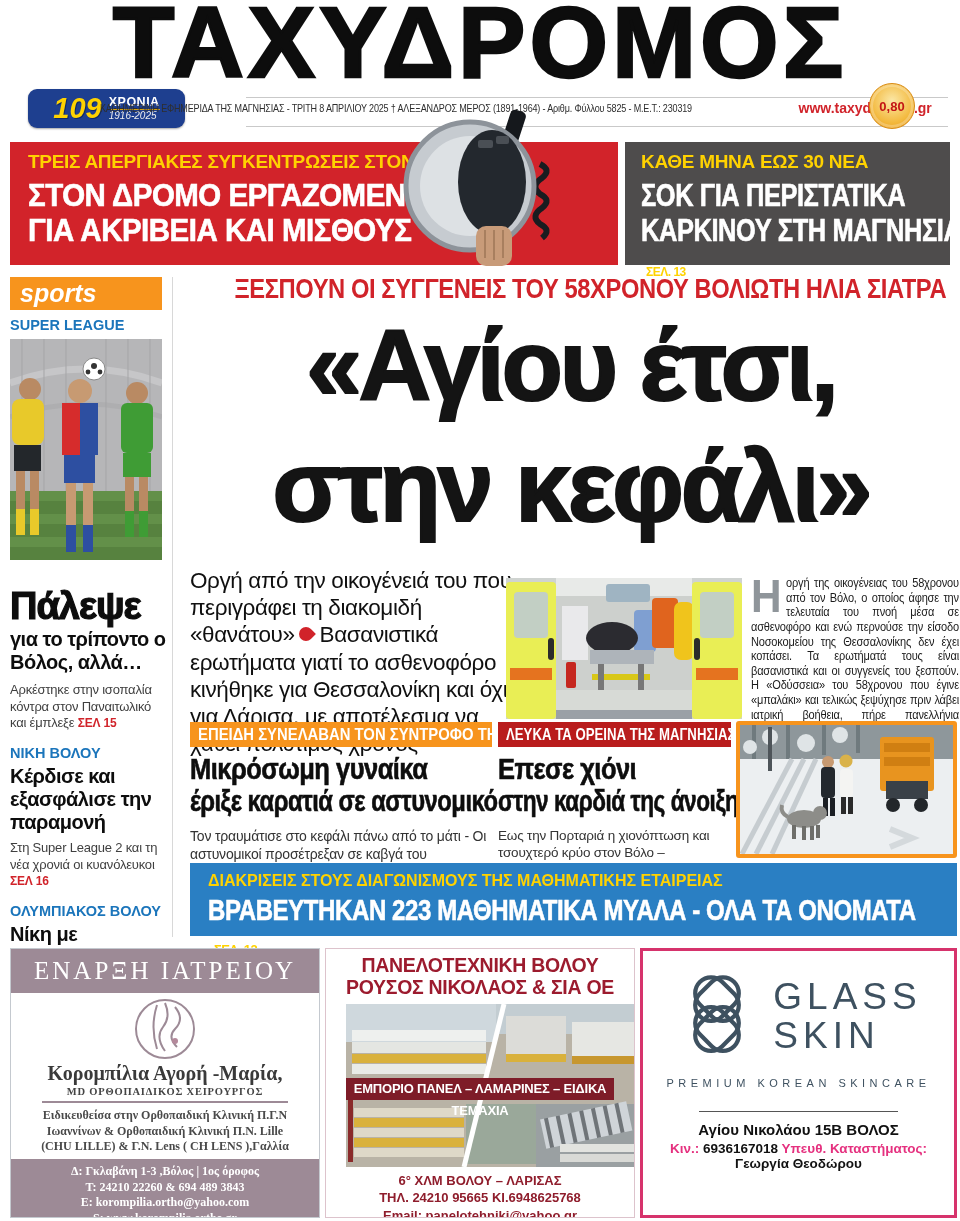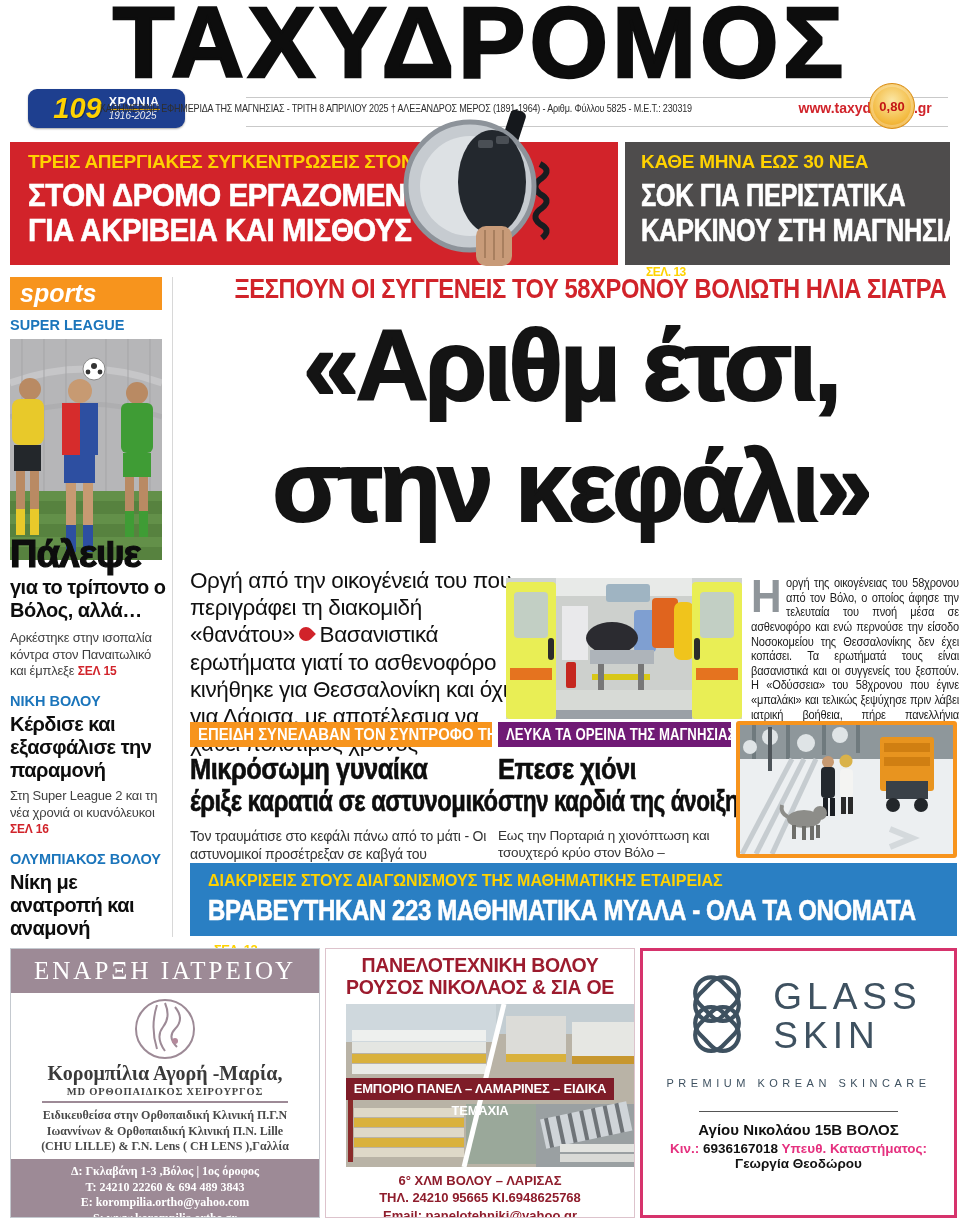--- a/index.html
+++ b/index.html
@@ -37,21 +37,21 @@
   .bn-kicker{color:#ffd200;font-weight:700;font-size:19px;letter-spacing:-.3px;}
   .bn-title{color:#fff;font-weight:700;font-size:31px;line-height:1.13;letter-spacing:-.5px;margin-top:5px;-webkit-text-stroke:.6px #fff;}
   .bn-page{color:#ffd200;font-size:12px;font-weight:700;-webkit-text-stroke:0;margin-left:5px;}
   .megaphone{left:388px;top:108px;width:176px;height:158px;}
 
   
   .sports-tag{left:10px;top:277px;width:152px;height:33px;background:#f7941d;color:#fff;
     font-weight:700;font-style:italic;font-size:25px;line-height:32px;padding-left:10px;box-sizing:border-box;}
   .league{left:10px;top:317px;color:#1b75bb;font-weight:700;font-size:14.5px;}
   .football{left:10px;top:339px;width:152px;height:221px;}
-  .side-col{left:10px;top:535px;width:156px;}
+  .side-col{left:10px;top:587px;width:156px;}
   .sp-title{font-size:38px;font-weight:700;line-height:1;letter-spacing:-1px;color:#0d0d0d;-webkit-text-stroke:1.2px #0d0d0d;}
   .sp-sub{font-size:20px;font-weight:700;line-height:1.15;letter-spacing:-.5px;margin-top:3px;color:#0d0d0d;}
   .sp-text{font-size:13px;line-height:1.28;color:#3f3f3f;margin-top:8px;letter-spacing:-.2px;}
   .sp-kick{color:#1b75bb;font-weight:700;font-size:14.5px;margin-top:13px;}
   .sp-h{font-size:20px;font-weight:700;line-height:1.15;letter-spacing:-.5px;margin-top:4px;color:#0d0d0d;}
   .pg{color:#d1232a;font-weight:700;font-size:12px;}
 
   .vrule{left:172px;top:277px;width:1px;height:660px;background:#d8d8d8;}
 
   
@@ -64,21 +64,21 @@
     transform:rotate(135deg);margin:0 7px 1px 4px;}
   .amb{left:506px;top:578px;width:236px;height:141px;}
   .main-body{left:751px;top:576px;width:226px;font-size:12px;line-height:1.22;color:#1c1c1c;
     text-align:justify;letter-spacing:-.2px;transform:scaleX(.92);transform-origin:0 0;}
   .dropcap{float:left;font-size:46px;line-height:.82;font-weight:700;color:#8f959a;margin:2px 5px 0 0;}
 
   
   .sk{left:190px;top:722px;width:302px;}
   .bar{height:25px;color:#fff;font-weight:700;font-size:16.5px;line-height:25px;padding-left:8px;}
   .bar-orange{background:#f7941d;}
-  .bar-blue{background:#701a75;}
+  .bar-blue{background:#b91c1c;}
   .st-title{font-size:29px;font-weight:700;line-height:1.1;margin-top:7px;letter-spacing:-.6px;color:#0d0d0d;-webkit-text-stroke:.6px #0d0d0d;}
   .st-title div{line-height:1.1;}
   .st-text{margin-top:9px;font-size:14px;line-height:1.3;color:#333;letter-spacing:-.2px;}
   .ss{left:498px;top:722px;width:233px;}
   .snow{left:736px;top:721px;width:221px;height:137px;border:4px solid #f7941d;border-radius:3px;box-sizing:border-box;background:#e8eaec;}
 
   
   .bm{left:190px;top:863px;width:767px;height:73px;background:#2a7fc3;box-sizing:border-box;padding:9px 0 0 18px;}
   .bm-kicker{color:#ffd200;font-weight:700;font-size:16px;}
   .bm-title{color:#fff;font-weight:700;font-size:30px;letter-spacing:-.5px;margin-top:3px;-webkit-text-stroke:.6px #fff;}
@@ -233,21 +233,21 @@
     <div class="sp-h">Νίκη με ανατροπή και αναμονή</div>
     <div class="sp-text" style="margin-top:6px;"><span>Επικράτησε με 2-1 του Ατρόμητου Παλαμά</span> <span class="pg">ΣΕΛ 16</span></div>
   </div>
 
   <div class="abs vrule"></div>
 
   <div class="abs main-kicker">
     <span class="cx88 ctr">ΞΕΣΠΟΥΝ ΟΙ ΣΥΓΓΕΝΕΙΣ ΤΟΥ 58ΧΡΟΝΟΥ ΒΟΛΙΩΤΗ ΗΛΙΑ ΣΙΑΤΡΑ</span>
   </div>
   <div class="abs headline">
-    <span>«Αριθμ έτσι,</span>
+    <span>«Αγίου έτσι,</span>
     <span>στην κεφάλι»</span>
   </div>
 
   <div class="abs deck">
     <span>Οργή από την οικογένειά του που περιγράφει τη διακομιδή «θανάτου»</span><span class="deck-bullet"></span><span>Βασανιστικά ερωτήματα γιατί το ασθενοφόρο κινήθηκε για Θεσσαλονίκη και όχι για Λάρισα, με αποτέλεσμα να χαθεί πολύτιμος χρόνος</span>
   </div>
 
   <div class="abs amb">
     <svg width="236" height="141" viewBox="0 0 236 141">
       <rect width="236" height="141" fill="#cfd3d0"></rect>

